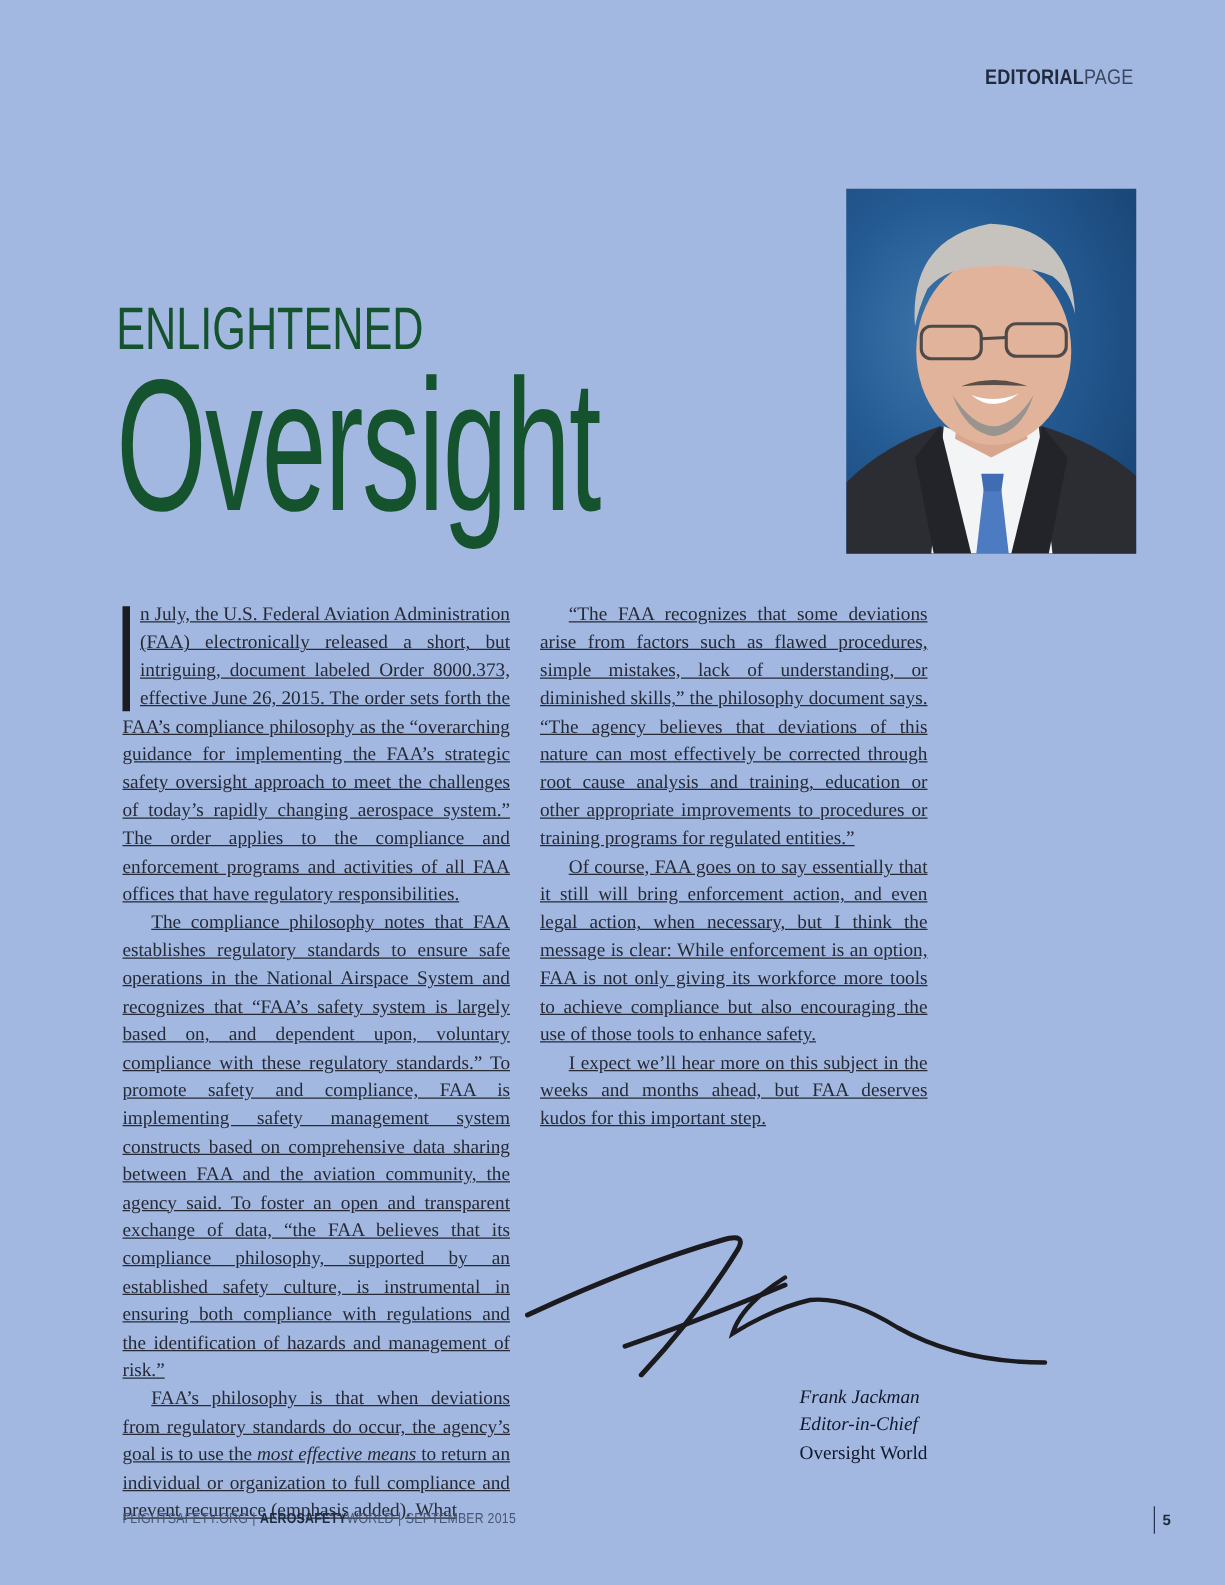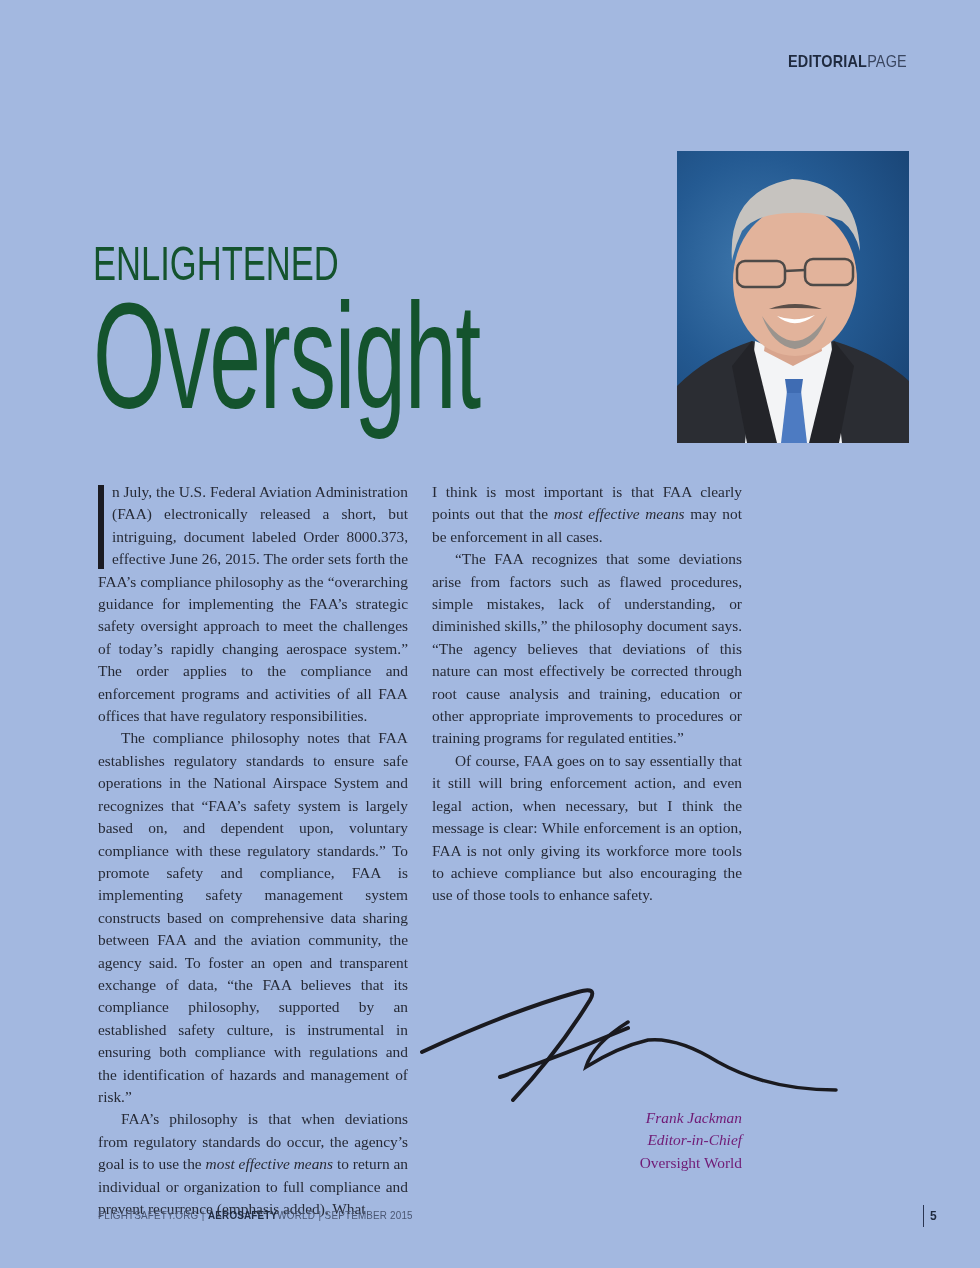--- a/index.html
+++ b/index.html
@@ -66,20 +66,21 @@
     .photo svg { display: block; }
 
     .col {
       position: absolute;
       top: 481px;
       width: 310px;
       font-size: 15.4px;
       line-height: 22.4px;
       text-align: justify;
       color: #262a36;
+      text-decoration: underline;
     }
     .col-left { left: 98px; }
     .col-right { left: 432px; }
     .col p { text-indent: 23px; }
     .col p.noindent { text-indent: 0; }
     .col em { font-style: italic; }
 
     .dropcap {
       float: left;
       width: 6px;
@@ -93,24 +94,23 @@
       left: 418px;
       top: 982px;
       width: 430px;
       height: 120px;
     }
 
     .sign-block {
       position: absolute;
       right: 238px;
       top: 1107px;
-      text-align: right;
       font-size: 15.4px;
       line-height: 22.4px;
-      color: #701a75;
+      color: #0f172a;
     }
     .sign-block .it { font-style: italic; }
 
     .footer {
       position: absolute;
       left: 98px;
       top: 1209px;
       font-family: "Liberation Sans", "DejaVu Sans", sans-serif;
       font-size: 11.5px;
       color: #4a5672;
@@ -179,23 +179,23 @@
 
 <div class="col col-left">
   <p class="noindent">
     <span class="dropcap"></span><span>n July, the U.S. Federal Aviation Administration (FAA) electronically released a short, but intriguing, document labeled Order 8000.373, effective June 26, 2015. The order sets forth the FAA’s compliance philosophy as the “overarching guidance for implementing the FAA’s strategic safety oversight approach to meet the challenges of today’s rapidly changing aerospace system.” The order applies to the compliance and enforcement programs and activities of all FAA offices that have regulatory responsibilities.</span>
   </p>
   <p>The compliance philosophy notes that FAA establishes regulatory standards to ensure safe operations in the National Airspace System and recognizes that “FAA’s safety system is largely based on, and dependent upon, voluntary compliance with these regulatory standards.” To promote safety and compliance, FAA is implementing safety management system constructs based on comprehensive data sharing between FAA and the aviation community, the agency said. To foster an open and transparent exchange of data, “the FAA believes that its compliance philosophy, supported by an established safety culture, is instrumental in ensuring both compliance with regulations and the identification of hazards and management of risk.”</p>
   <p><span>FAA’s philosophy is that when deviations from regulatory standards do occur, the agency’s goal is to use the </span><em>most effective means</em><span> to return an individual or organization to full compliance and prevent recurrence (emphasis added). What</span></p>
 </div>
 
 <div class="col col-right">
-  <p class="noindent"><span>I think is most important is that FAA clearly points out that the </span><em>most effective means</em><span> may not be enforcement in all cases.</span></p>
   <p>“The FAA recognizes that some deviations arise from factors such as flawed procedures, simple mistakes, lack of understanding, or diminished skills,” the philosophy document says. “The agency believes that deviations of this nature can most effectively be corrected through root cause analysis and training, education or other appropriate improvements to procedures or training programs for regulated entities.”</p>
   <p>Of course, FAA goes on to say essentially that it still will bring enforcement action, and even legal action, when necessary, but I think the message is clear: While enforcement is an option, FAA is not only giving its workforce more tools to achieve compliance but also encouraging the use of those tools to enhance safety.</p>
+  <p>I expect we’ll hear more on this subject in the weeks and months ahead, but FAA deserves kudos for this important step.</p>
 </div>
 
 <div class="signature">
   <svg width="430" height="120" viewBox="0 0 430 120" xmlns="http://www.w3.org/2000/svg">
     <path d="M4 70 Q90 30 160 10 Q180 4 172 18 Q140 70 95 118" fill="none" stroke="#1a1a1f" stroke-width="4" stroke-linecap="round"></path>
     <path d="M82 95 Q140 75 210 46" fill="none" stroke="#1a1a1f" stroke-width="4" stroke-linecap="round"></path>
     <path d="M210 40 Q175 62 168 85 Q200 65 230 58 Q260 55 300 80 Q350 108 418 108" fill="none" stroke="#1a1a1f" stroke-width="3.5" stroke-linecap="round"></path>
   </svg>
 </div>
 

